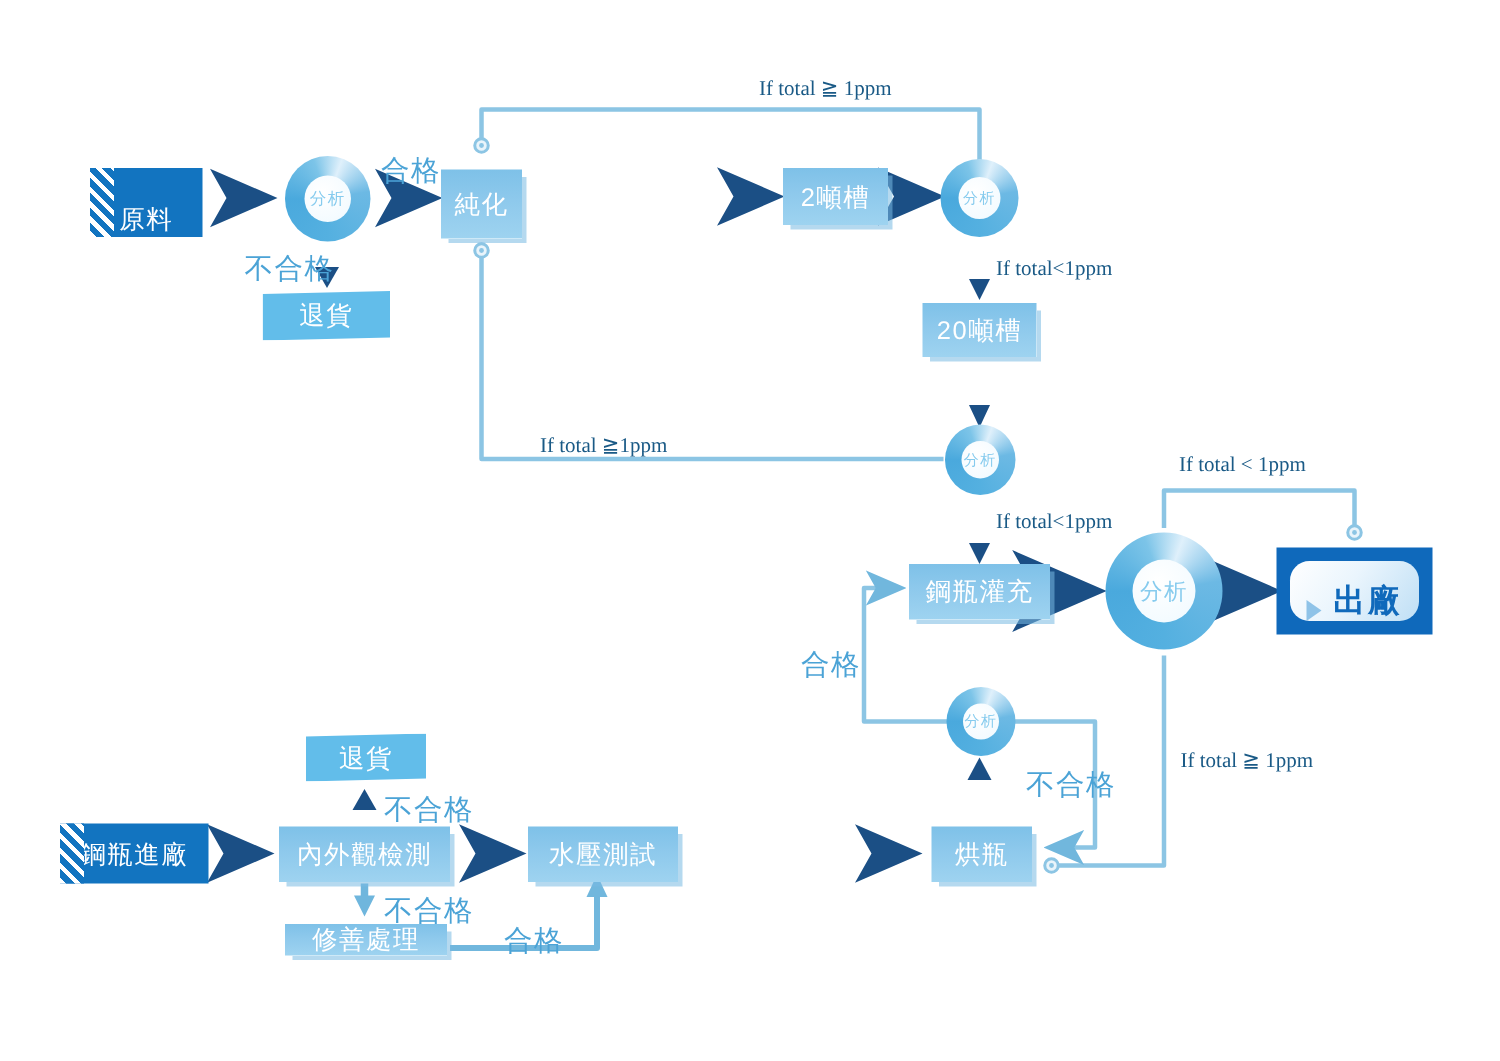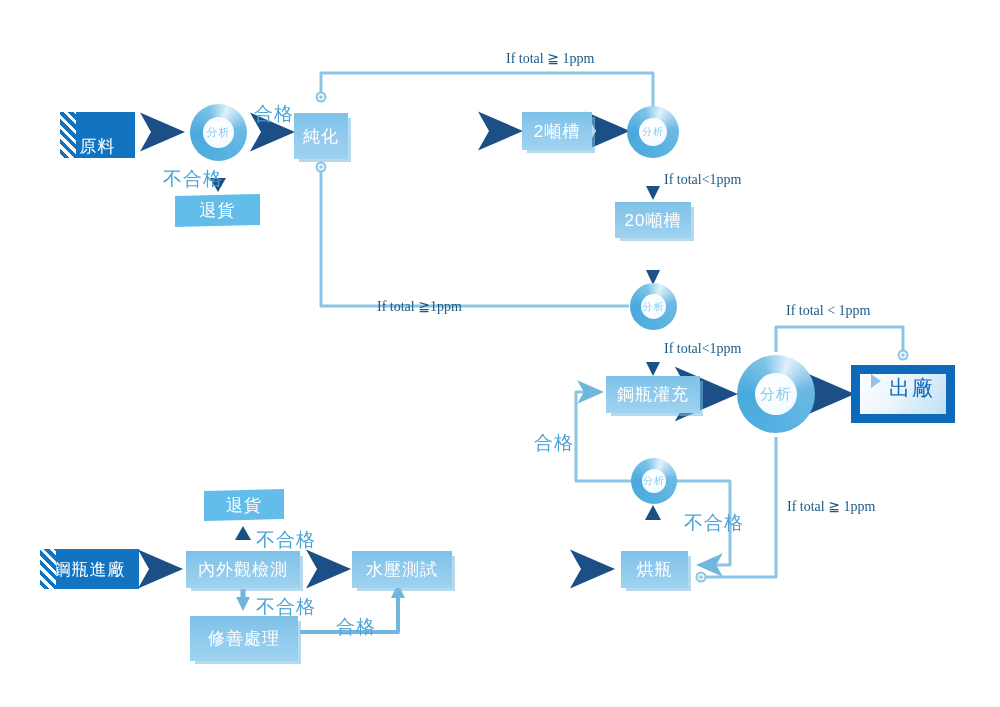--- a/index.html
+++ b/index.html
@@ -28,22 +28,22 @@
   .hatch{
     position:absolute;left:0;top:0;bottom:0;width:16px;
     background:repeating-linear-gradient(45deg,#ffffff 0 3px,#1274c0 3px 7px);
   }
 
   
   .term{background:#0f69bb;padding:9px;}
   .term .inner{
     width:100%;height:100%;
     background:linear-gradient(125deg,#ffffff 0%,#eaf5fd 45%,#bfdff5 100%);
-    display:flex;align-items:flex-start;justify-content:center;gap:8px;
-    color:#0f69bb;font-size:21px;font-weight:normal;letter-spacing:2px;
+    display:flex;align-items:flex-end;justify-content:center;gap:8px;
+    color:#0f69bb;font-size:21px;font-weight:bold;letter-spacing:2px;border-radius:13px;
   }
   .term .tri{
     width:0;height:0;border-left:10px solid #8fc3e8;
     border-top:7px solid transparent;border-bottom:7px solid transparent;
   }
 
   
   .donut{border-radius:50%;}
   .donut .ring{
     position:absolute;inset:0;border-radius:50%;
@@ -250,37 +250,37 @@
   </div>
 
   <div class="node ribbon" style="left:204px;top:489px;width:80px;height:32px;">
     <span>退貨</span>
   </div>
 
   <div class="node pbox" style="left:186px;top:551px;width:114px;height:37px;">
     <span>內外觀檢測</span>
   </div>
 
-  <div class="node pbox" style="left:190px;top:616px;width:108px;height:45px;">
+  <div class="node pbox" style="left:190px;top:616px;width:108px;height:21px;">
     <span>修善處理</span>
   </div>
 
   <div class="node pbox" style="left:352px;top:551px;width:100px;height:37px;">
     <span>水壓測試</span>
   </div>
 
   <div class="node pbox" style="left:621px;top:551px;width:67px;height:37px;">
     <span>烘瓶</span>
   </div>
 
   <div class="lbl cn" style="left:254px;top:101px;">合格</div>
   <div class="lbl cn" style="left:163px;top:166px;">不合格</div>
   <div class="lbl en" style="left:506px;top:50px;">If total ≧ 1ppm</div>
   <div class="lbl en" style="left:664px;top:172px;">If total&lt;1ppm</div>
-  <div class="lbl en" style="left:360px;top:298px;margin-left:17px;">If total ≧1ppm</div>
+  <div class="lbl en" style="left:360px;top:288px;">If total ≧1ppm</div>
   <div class="lbl en" style="left:664px;top:341px;">If total&lt;1ppm</div>
   <div class="lbl en" style="left:786px;top:303px;">If total &lt; 1ppm</div>
   <div class="lbl en" style="left:787px;top:498px;">If total ≧ 1ppm</div>
   <div class="lbl cn" style="left:534px;top:430px;">合格</div>
   <div class="lbl cn" style="left:684px;top:510px;">不合格</div>
   <div class="lbl cn" style="left:256px;top:527px;">不合格</div>
   <div class="lbl cn" style="left:256px;top:594px;">不合格</div>
   <div class="lbl cn" style="left:336px;top:614px;">合格</div>
 
 </div>

